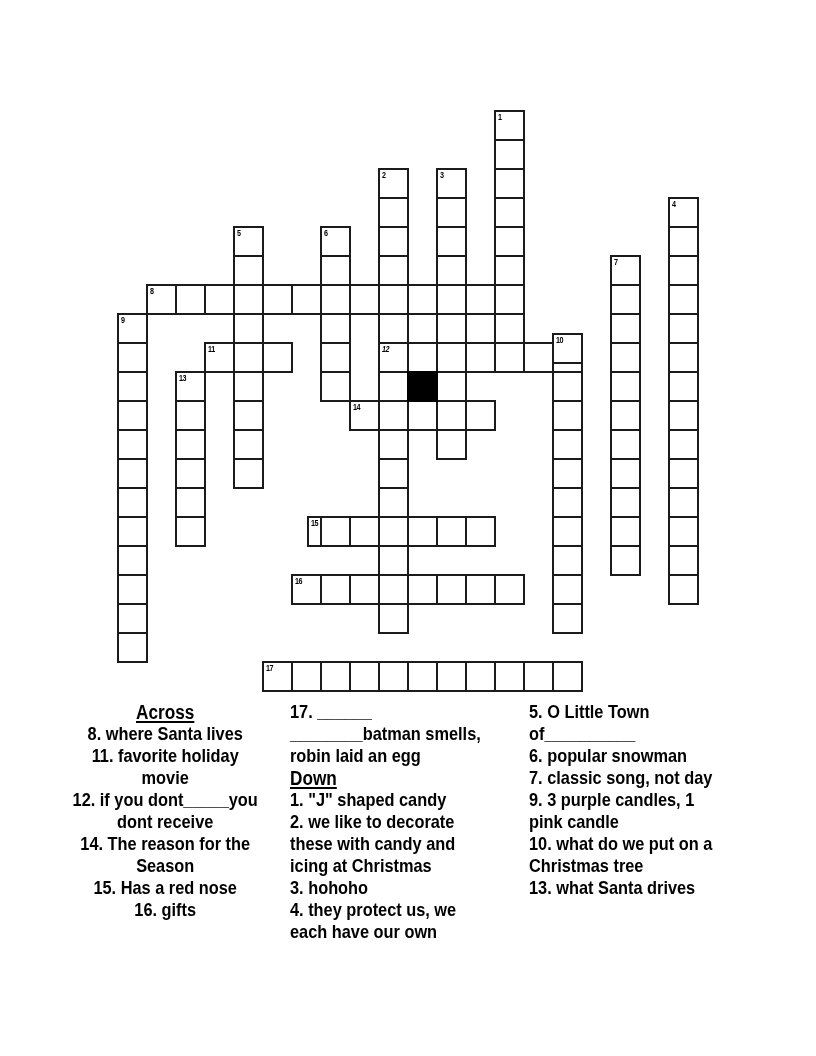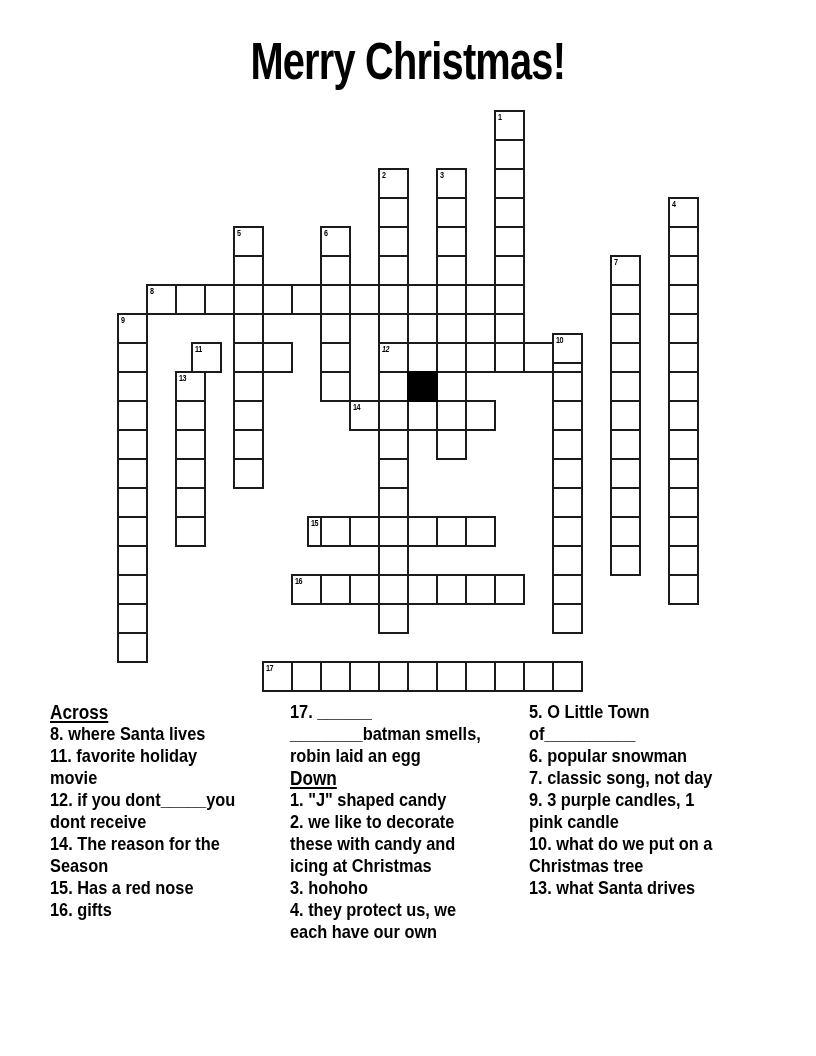--- a/index.html
+++ b/index.html
@@ -66,21 +66,21 @@
   .clues {
     position: absolute;
     left: 0;
     top: 701px;
     width: 816px;
   }
   .clue-col {
     position: absolute;
     top: 0;
   }
-  #clue-col-0 { left: 50px;  width: 240px; }
+  #clue-col-0 { left: 62px;  width: 240px; text-align: center; }
   #clue-col-1 { left: 290px; width: 240px; }
   #clue-col-2 { left: 529px; width: 250px; }
   .clue-line, .clue-heading {
     font-size: 19px;
     line-height: 22px;
     font-weight: 700;
     color: #000000;
     white-space: nowrap;
     transform: scaleX(0.86);
     transform-origin: 0 50%;
@@ -89,39 +89,38 @@
     font-size: 20px;
     text-decoration: underline;
     text-decoration-thickness: 2px;
     text-underline-offset: 2px;
   }
 </style>
 </head>
 <body>
 
 <div class="page">
-  <h1 class="title"><span class="title-inner">Merry Christmas!</span></h1>
 
   <div class="grid" id="grid">
       <div class="cell" style="left: 29px; top: 174px;">
         <span class="num">8</span>
       </div>
       <div class="cell" style="left: 58px; top: 174px;"></div>
       <div class="cell" style="left: 87px; top: 174px;"></div>
       <div class="cell" style="left: 116px; top: 174px;"></div>
       <div class="cell" style="left: 145px; top: 174px;"></div>
       <div class="cell" style="left: 174px; top: 174px;"></div>
       <div class="cell" style="left: 203px; top: 174px;"></div>
       <div class="cell" style="left: 232px; top: 174px;"></div>
       <div class="cell" style="left: 261px; top: 174px;"></div>
       <div class="cell" style="left: 290px; top: 174px;"></div>
       <div class="cell" style="left: 319px; top: 174px;"></div>
       <div class="cell" style="left: 348px; top: 174px;"></div>
       <div class="cell" style="left: 377px; top: 174px;"></div>
-      <div class="cell" style="left: 74px; top: 232px;">
+      <div class="cell" style="left: 87px; top: 232px;">
         <span class="num">11</span>
       </div>
       <div class="cell" style="left: 116px; top: 232px;"></div>
       <div class="cell" style="left: 145px; top: 232px;"></div>
       <div class="cell" style="left: 261px; top: 232px; font-style: italic;">
         <span class="num">12</span>
       </div>
       <div class="cell" style="left: 290px; top: 232px;"></div>
       <div class="cell" style="left: 319px; top: 232px;"></div>
       <div class="cell" style="left: 348px; top: 232px;"></div>

